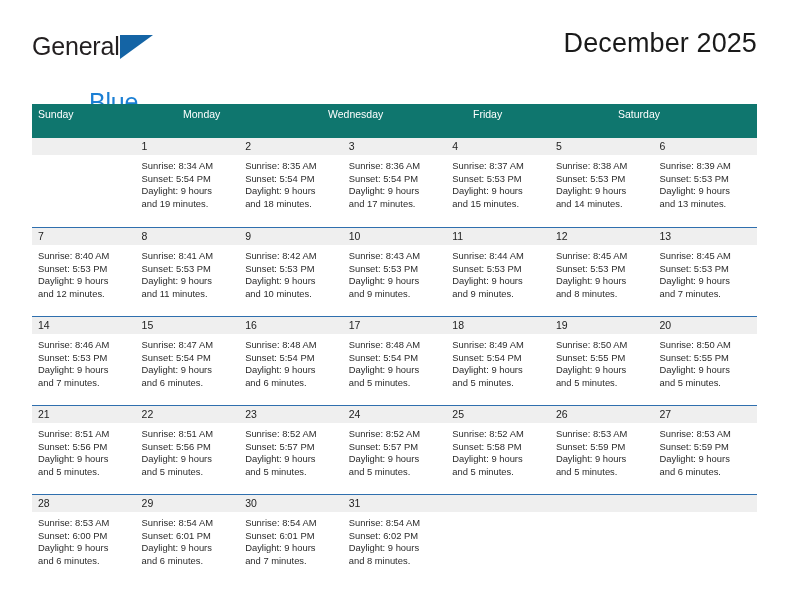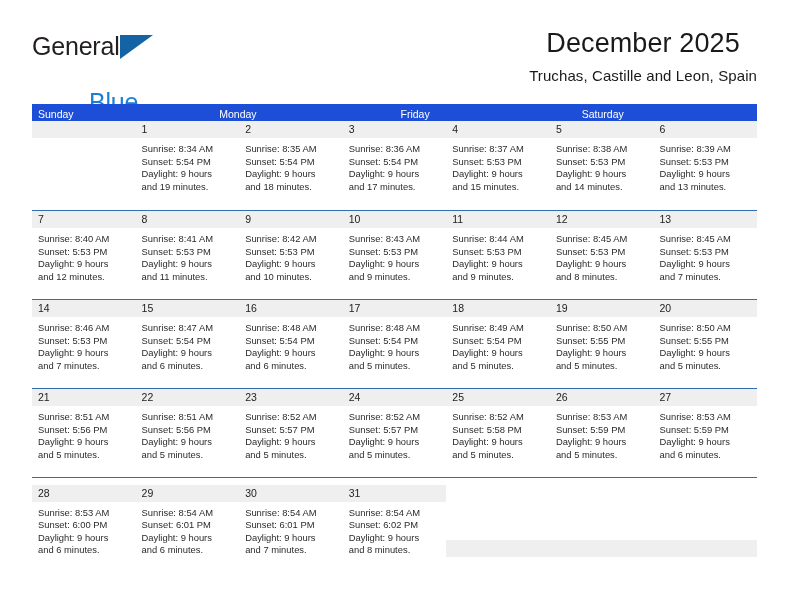--- a/index.html
+++ b/index.html
@@ -58,21 +58,21 @@
     width: 0;
     height: 0;
     border-left: 33px solid #1464a5;
     border-bottom: 24px solid transparent;
   }
 
   .title-block {
     position: absolute;
     right: 0;
     top: 0;
-    text-align: center;
+    text-align: left;
   }
   .cal-title {
     font-size: 27px;
     color: #1a1a1a;
     font-weight: normal;
     line-height: 34px;
     letter-spacing: 0.1px;
   }
   .cal-subtitle {
     font-size: 15px;
@@ -84,40 +84,40 @@
 
   
   .calendar {
     position: absolute;
     left: 32px;
     top: 104px;
     width: 725px;
   }
   .weekday-row {
     display: flex;
-    background: #1d4ed8;
-    height: 17px;
+    background: #0f766e;
+    height: 34px;
   }
   .weekday {
     flex: 1 1 0;
     color: #ffffff;
     font-size: 10.5px;
     line-height: 21px;
     padding-left: 6px;
     white-space: nowrap;
     overflow: hidden;
   }
 
   .week {
     display: flex;
     border-top: 1.5px solid #2f6fae;
     height: 89px;
   }
   .week.first { border-top: none; }
-  .week.last { height: 80px; align-items: flex-end; }
+  .week.last { height: 80px; }
 
   .day {
     flex: 1 1 0;
     position: relative;
     background: #ffffff;
     overflow: hidden;
   }
   .day-num {
     height: 17px;
     background: #efefef;
@@ -143,30 +143,30 @@
   <div class="header">
 
     <div class="logo">
       <span class="logo-general">General</span>
       <span class="logo-tri"></span>
       <span class="logo-blue">Blue</span>
     </div>
 
     <div class="title-block">
       <div class="cal-title">December 2025</div>
-      <div class="cal-subtitle">Truchas, Castille and Leon, Spain</div>
     </div>
 
   </div>
 
   <div class="calendar">
 
     <div class="weekday-row">
       <div class="weekday">Sunday</div>
       <div class="weekday">Monday</div>
+      <div class="weekday">Wednesday</div>
       <div class="weekday">Friday</div>
       <div class="weekday">Saturday</div>
     </div>
 
     <div class="week first">
       <div class="day empty">
         <div class="day-num"></div>
       </div>
       <div class="day">
         <div class="day-num">1</div>

